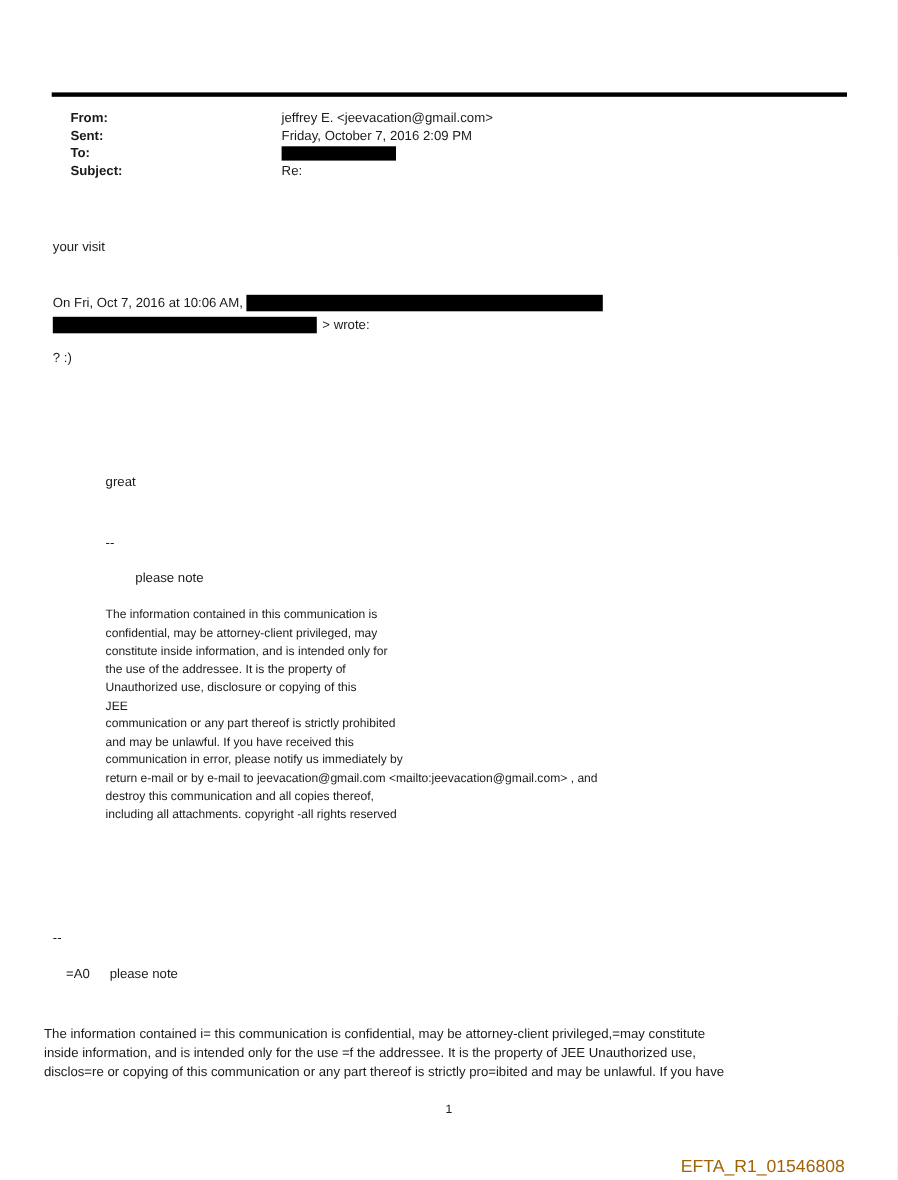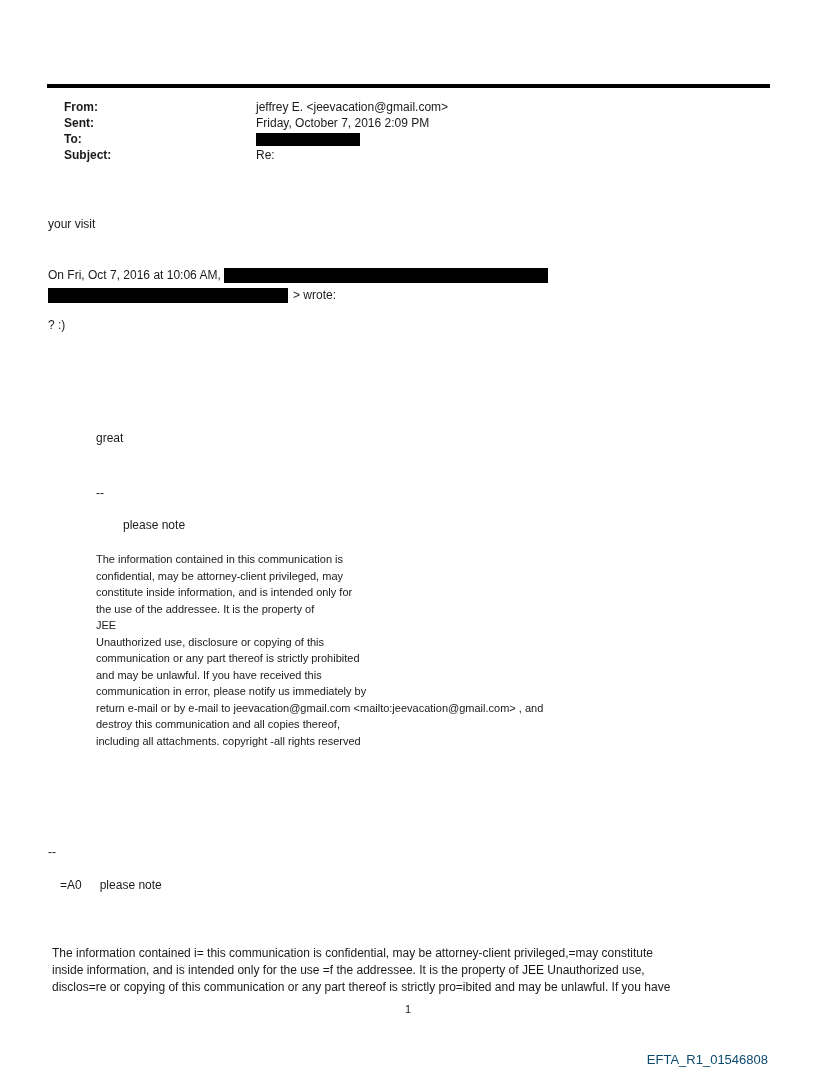--- a/index.html
+++ b/index.html
@@ -27,23 +27,23 @@
   .reply1-l2 { left:48px; top:288px; }
   .shortreply { left:48px; top:318px; }
   .reply2 { left:48px; top:358px; }
   .q-great { left:96px; top:431px; }
   .q-sep { left:96px; top:486px; }
   .q-note { left:123px; top:518px; }
   .q-disclaimer { position:absolute; left:96px; top:551px; font-size:11px; line-height:16.5px; }
   .sep2 { left:48px; top:845px; }
   .note2 { left:60px; top:878px; }
   .note2 .note2-heading { margin-left:18px; }
-  .disclaimer2 { position:absolute; left:52px; top:932px; font-size:12px; line-height:17px;margin-top:13px; }
+  .disclaimer2 { position:absolute; left:40px; top:932px; font-size:12px; line-height:17px; }
   .page-number { position:absolute; left:0; top:1003px; width:816px; text-align:center; font-size:11px; }
-  .bates { position:absolute; left:48px; top:1052px; width:720px; text-align:right; font-size:13px; color:#0c4a6e; }
+  .bates { position:absolute; left:48px; top:1052px; width:720px; text-align:right; font-size:16px; color:#a16207; }
 </style>
 </head>
 <body>
 
 <div class="page">
 
   <div class="rule"></div>
 
   <div class="hdr">
     <div class="hdr-row">
@@ -78,22 +78,22 @@
 
   <div class="bodyline q-great">great</div>
   <div class="bodyline q-sep">--</div>
   <div class="bodyline q-note">please note</div>
 
   <div class="q-disclaimer">
       <div>The information contained in this communication is</div>
       <div>confidential, may be attorney-client privileged, may</div>
       <div>constitute inside information, and is intended only for</div>
       <div>the use of the addressee. It is the property of</div>
+      <div>Unauthorized use, disclosure or copying of this</div>
       <div>JEE</div>
-      <div>Unauthorized use, disclosure or copying of this</div>
       <div>communication or any part thereof is strictly prohibited</div>
       <div>and may be unlawful. If you have received this</div>
       <div>communication in error, please notify us immediately by</div>
       <div>return e-mail or by e-mail to jeevacation@gmail.com &lt;mailto:jeevacation@gmail.com&gt; , and</div>
       <div>destroy this communication and all copies thereof,</div>
       <div>including all attachments. copyright -all rights reserved</div>
     </div>
 
   <div class="bodyline sep2">--</div>
 

